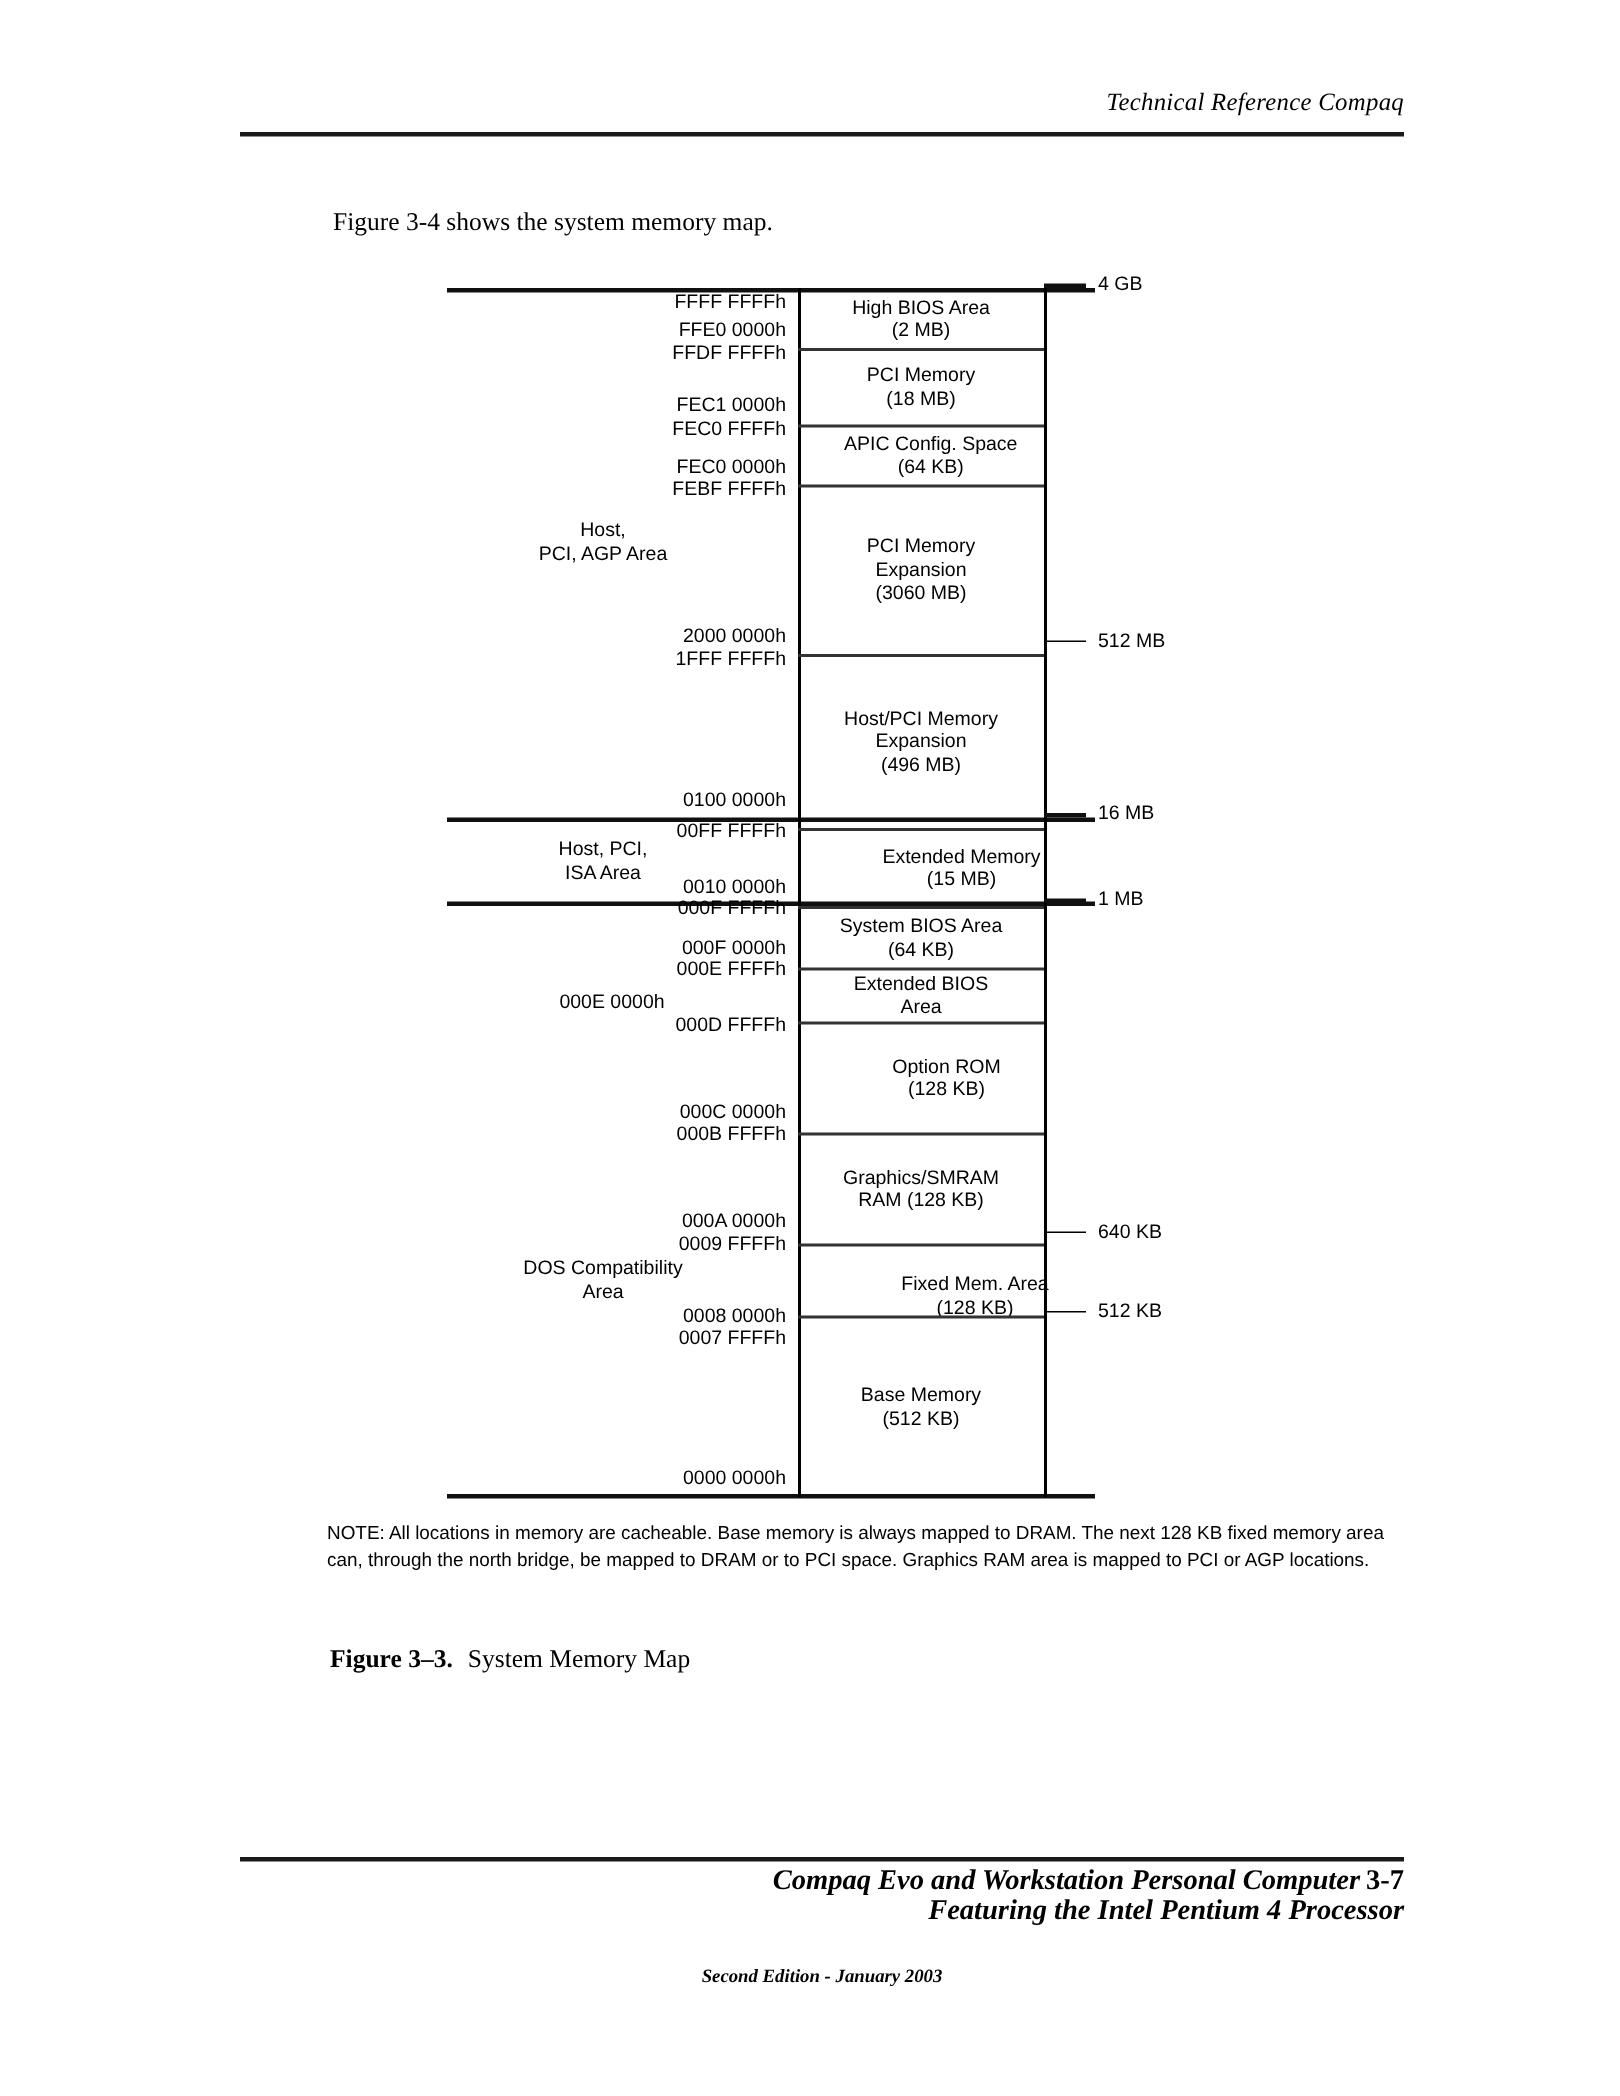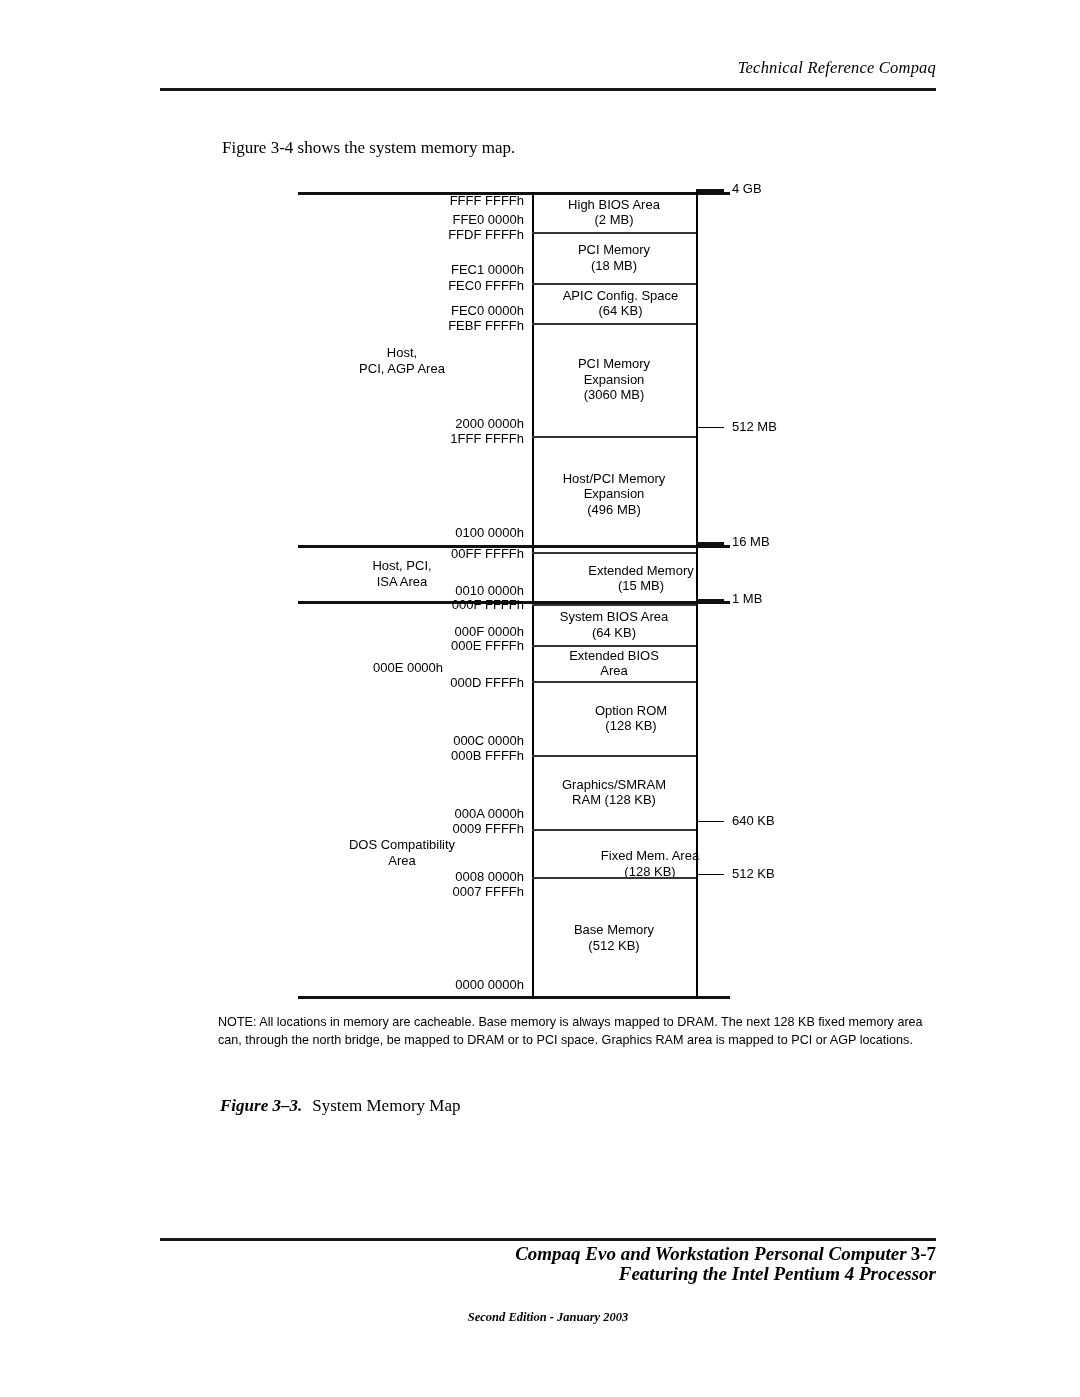--- a/index.html
+++ b/index.html
@@ -97,21 +97,20 @@
   
   .fig-caption {
     position: absolute;
     left: 220px;
     top: 1096px;
     font-family: "Liberation Serif", serif;
     font-size: 17px;
   }
   .fig-caption .fc-num {
     font-weight: bold;
-    font-style: italic;
   }
   .fig-caption .fc-title {
     margin-left: 10px;
   }
 
   
   .footer-rule {
     position: absolute;
     left: 160px;
     top: 1238px;

